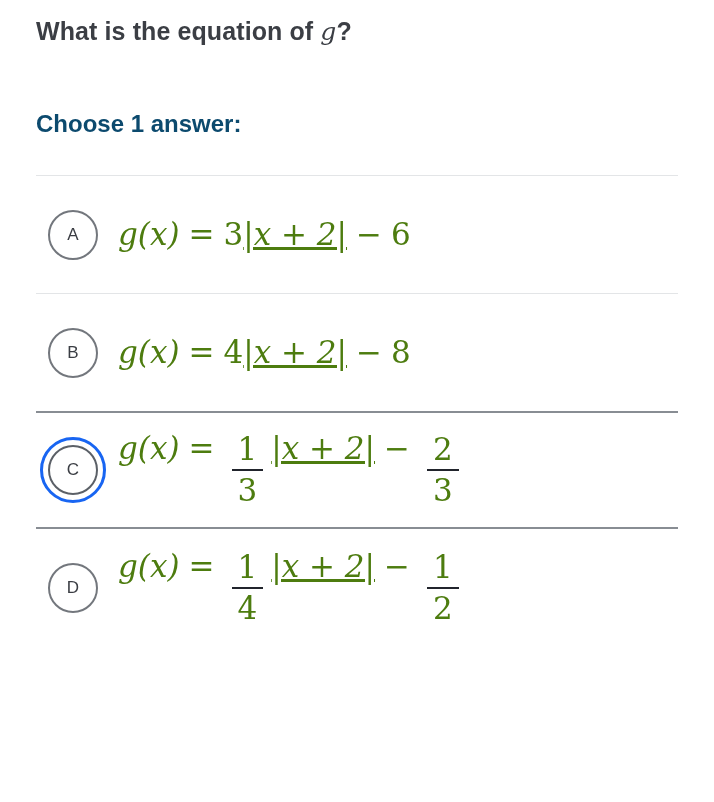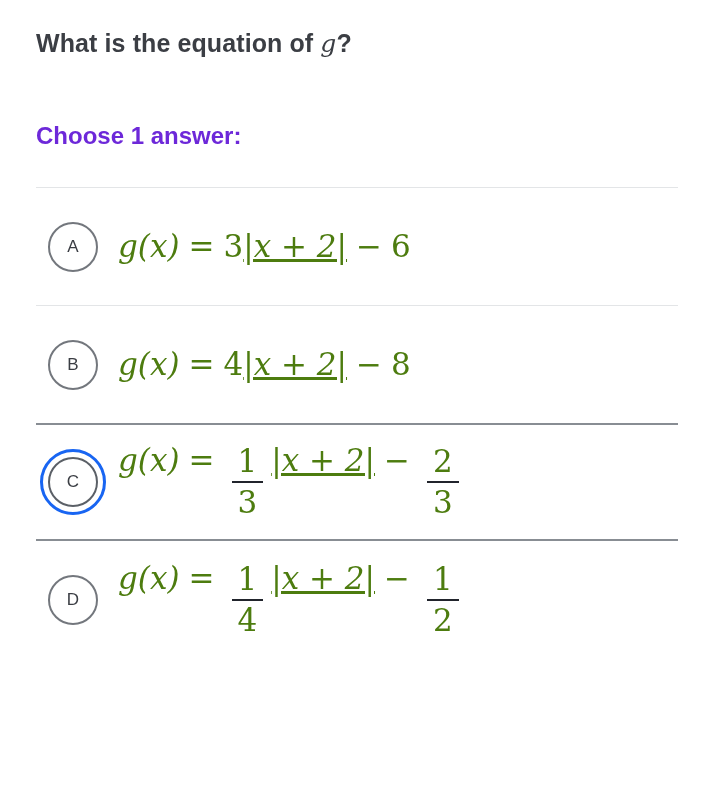--- a/index.html
+++ b/index.html
@@ -12,40 +12,40 @@
     height: 802px;
     font-family: "Liberation Sans", sans-serif;
     color: #21242c;
     overflow: hidden;
   }
   .page {
     position: relative;
     width: 714px;
     height: 802px;
     box-sizing: border-box;
-    padding: 12px 36px;
+    padding: 0 36px;
   }
   .question {
     font-size: 25px;
     font-weight: 700;
     color: #3b3e44;
     letter-spacing: 0.1px;
     padding-top: 14px;
     line-height: 34px;
   }
   .question .mathvar {
     font-family: "DejaVu Serif", serif;
     font-style: italic;
     font-weight: 400;
     font-size: 25px;
   }
   .choose {
     font-size: 24px;
     font-weight: 700;
-    color: #6d28d9;
+    color: #0c4a6e;
     margin-top: 60px;
     line-height: 30px;
   }
   .choices {
     margin-top: 36px;
   }
   .choice {
     position: relative;
     display: flex;
     align-items: center;

